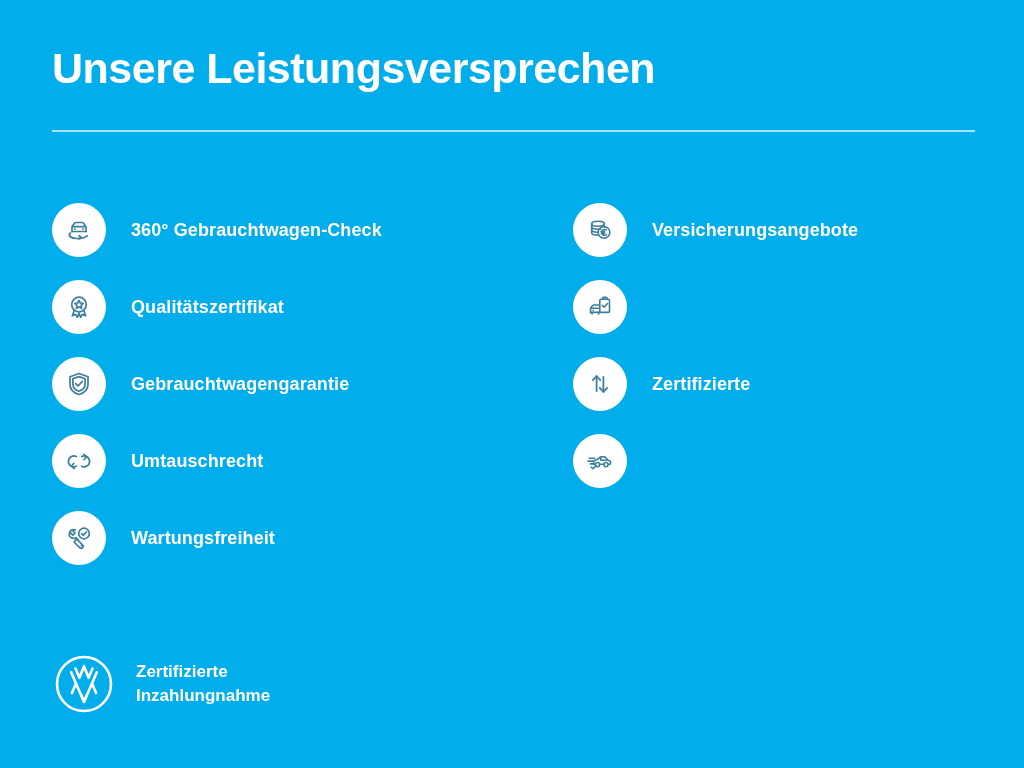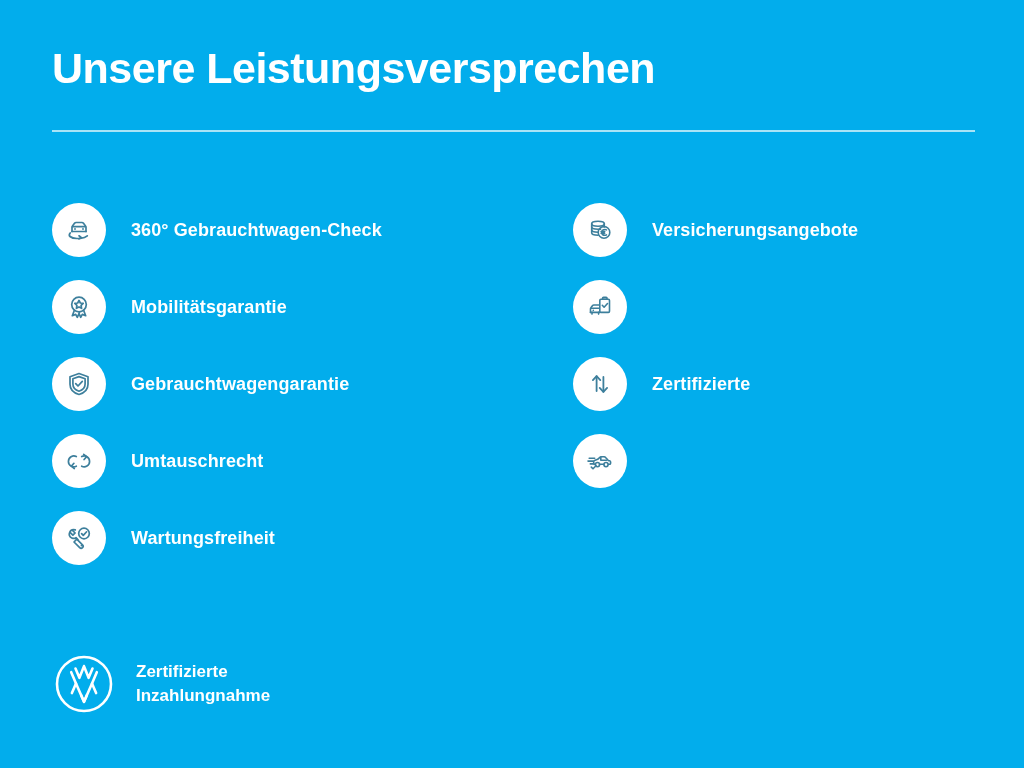--- a/index.html
+++ b/index.html
@@ -115,21 +115,21 @@
 
       <div class="feature-row">
         <span class="icon-badge">
           <svg width="32" height="32" viewBox="0 0 32 32" fill="none" stroke="#3d7f9c" stroke-width="1.7" stroke-linecap="round" stroke-linejoin="round">
             <circle cx="16" cy="13.5" r="7.3"></circle>
             <path d="M16 9.4l1.3 2.6 2.9.4-2.1 2 .5 2.9-2.6-1.4-2.6 1.4.5-2.9-2.1-2 2.9-.4z"></path>
             <path d="M11.4 19.3l-2.1 5.4 3.4-1.3 1.6 2.9 2.1-4.7"></path>
             <path d="M20.6 19.3l2.1 5.4-3.4-1.3-1.6 2.9-1.3-3"></path>
           </svg>
         </span>
-        <span class="feature-label">Mobilitätsgarantie</span>
+        <span class="feature-label">Qualitätszertifikat</span>
       </div>
 
       <div class="feature-row">
         <span class="icon-badge">
           <svg width="32" height="32" viewBox="0 0 32 32" fill="none" stroke="#3d7f9c" stroke-width="1.7" stroke-linecap="round" stroke-linejoin="round">
             <path d="M16 5.5l9 3.2v7.6c0 5-3.7 8.7-9 10.2-5.3-1.5-9-5.2-9-10.2V8.7z"></path>
             <path d="M16 8.6l6.1 2.2v5.3c0 3.5-2.5 6-6.1 7.1-3.6-1.1-6.1-3.6-6.1-7.1v-5.3z"></path>
             <path d="M12.7 15.6l2.3 2.4 4.3-4.6"></path>
           </svg>
         </span>

